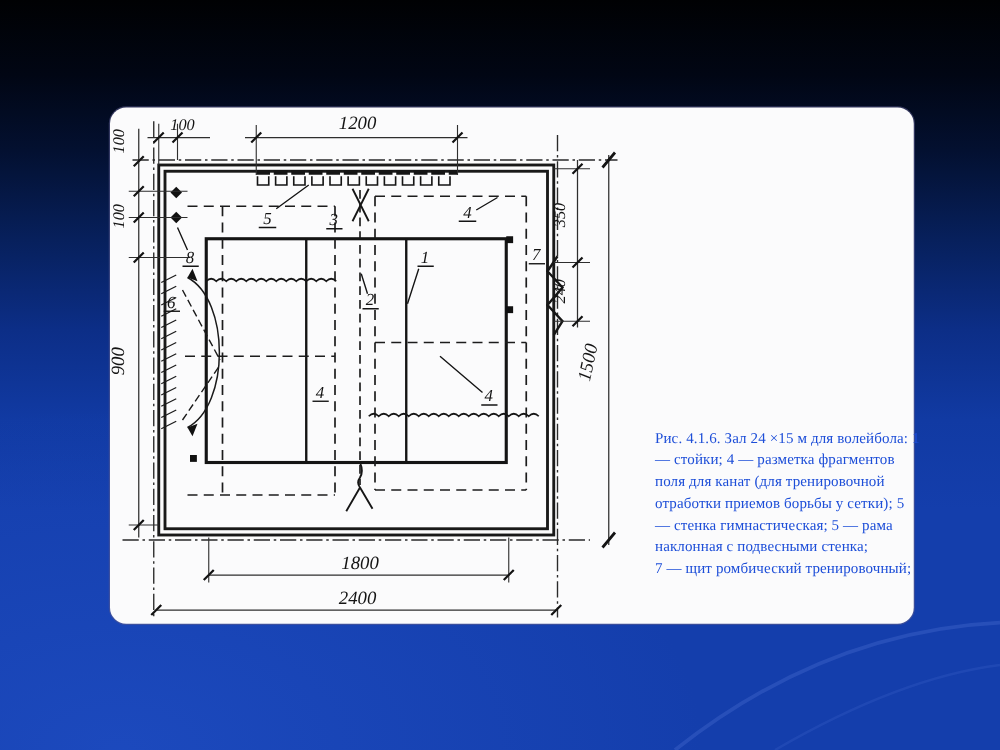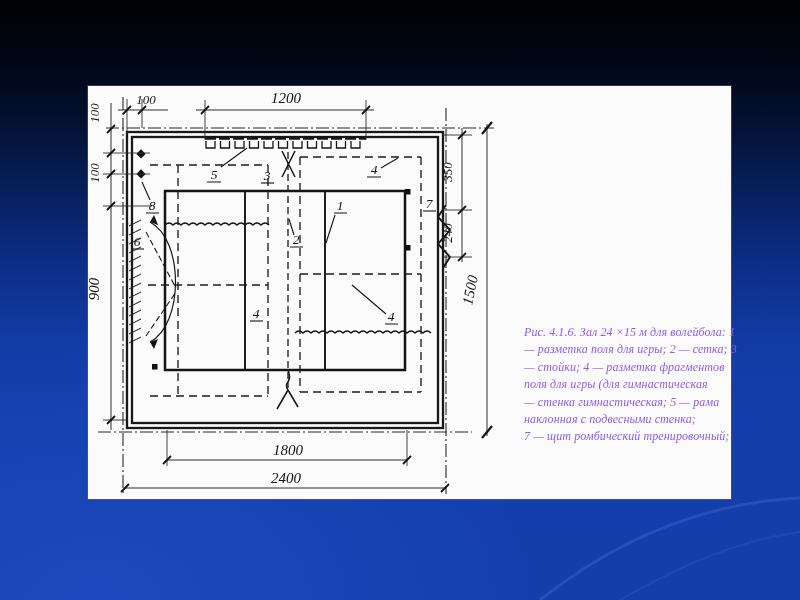--- a/index.html
+++ b/index.html
@@ -6,26 +6,26 @@
   body{
     width:800px;height:600px;overflow:hidden;position:relative;
     font-family:"Liberation Serif", serif;
     background:
       radial-gradient(ellipse 90% 70% at 12% 100%, rgba(40,90,215,0.40), rgba(40,90,215,0) 65%),
       linear-gradient(180deg,#000103 0%,#010614 10%,#031030 20%,#07205c 32%,#0c2e87 44%,#113aa3 56%,#143eac 68%,#143eac 100%);
   }
   .bg-swoosh{position:absolute;left:0;top:0;width:800px;height:600px;}
   .panel{
     position:absolute;left:88px;top:86px;width:643px;height:413px;
-    background:#fbfbfc;box-shadow:0 0 0 1px rgba(90,90,140,0.55);
+    background:#fbfbfc;box-shadow:0 0 0 1px rgba(90,90,140,0.55);border-radius:13px;
   }
   .plan{position:absolute;left:0;top:0;}
   .caption{
-    position:absolute;left:436px;top:238px;width:228px;
-    font-style:italic;font-size:12px;line-height:17.4px;color:#8b5cf6;
+    position:absolute;left:436px;top:256px;width:228px;
+    font-size:12px;line-height:17.4px;color:#1d4ed8;
     letter-spacing:0.1px;
   }
   .caption div{white-space:nowrap;}
   svg text{
     font-family:"Liberation Serif", serif;font-style:italic;fill:#141414;
   }
 </style>
 </head>
 <body>
 
@@ -158,22 +158,22 @@
         <text x="429" y="208">7</text>
         <text x="137" y="246">6</text>
         <text x="152" y="210">8</text>
         <text x="256" y="318">4</text>
         <text x="391" y="321">4</text>
       </g>
     </svg>
 
     <div class="caption">
       <div>Рис. 4.1.6. Зал 24 ×15 м для волейбола: 1</div>
-      <div>— разметка поля для игры; 2 — сетка; 3</div>
       <div>— стойки; 4 — разметка фрагментов</div>
-      <div>поля для игры (для гимнастическая</div>
+      <div>поля для канат (для тренировочной</div>
+      <div>отработки приемов борьбы у сетки); 5</div>
       <div>— стенка гимнастическая; 5 — рама</div>
       <div>наклонная с подвесными стенка;</div>
       <div>7 — щит ромбический тренировочный;</div>
     </div>
 
   </div>
 </div>
 
 </body></html>

